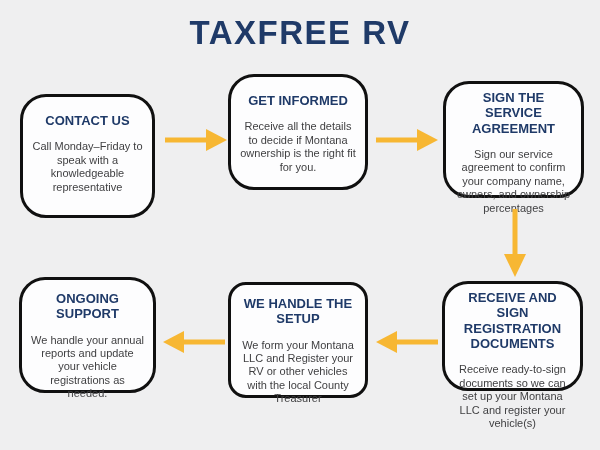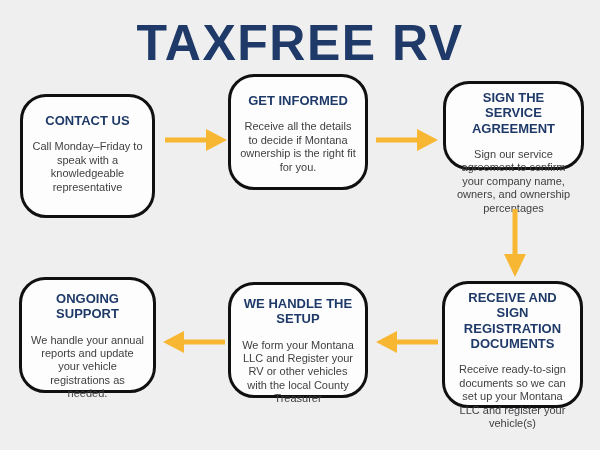--- a/index.html
+++ b/index.html
@@ -4,21 +4,21 @@
 <style>
   html,body { margin:0; padding:0; }
   .canvas {
     position:relative; width:600px; height:450px;
     background: var(--page_bg, #efeff0);
     font-family: "Liberation Sans", sans-serif;
     overflow:hidden;
   }
   .title {
     position:absolute; top:14px; left:0; width:100%;
-    text-align:center; font-size:50px; font-weight:bold;
+    text-align:center; font-size:33px; font-weight:bold;
     letter-spacing:1.5px; color: var(--navy, #1f3a68);
     margin:0;
   }
   .box {
     position:absolute; box-sizing:border-box;
     background: var(--box_bg, #fdfdfe);
     border:3px solid var(--box_border, #101010);
     border-radius:26px;
     text-align:center; padding:16px 8px 8px;
   }
@@ -27,23 +27,23 @@
     font-weight:bold; font-size:13px; line-height:1.18;
     margin:0 auto 3px; max-width:122px;
   }
   .box .bd {
     color: var(--body_text, #3f3f41);
     font-size:11px; line-height:1.22;
     margin:12px auto; max-width:120px;
   }
   .b1 { left:20px;  top:94px;  width:135px; height:124px; }
   .b2 { left:228px; top:74px;  width:140px; height:116px; }
-  .b3 { left:443px; top:81px;  width:141px; height:89px; padding-top:6px; }
-  .b4 { left:442px; top:281px; width:141px; height:127px; padding-top:6px; }
-  .b5 { left:228px; top:282px; width:140px; height:116px; padding-top:11px; }
+  .b3 { left:443px; top:81px;  width:141px; height:117px; padding-top:6px; }
+  .b4 { left:442px; top:281px; width:141px; height:110px; padding-top:6px; }
+  .b5 { left:228px; top:282px; width:140px; height:116px; padding-top:11px;border-radius:18px; }
   .b6 { left:19px;  top:277px; width:137px; height:116px; padding-top:11px; }
   .arrow { position:absolute; }
   .a1    { left:165px; top:128px; }
   .a2    { left:376px; top:128px; }
   .adown { left:503px; top:209px; }
   .a3    { left:376px; top:330px; }
   .a4    { left:163px; top:330px; }
   .arrow-shape { fill: var(--arrow, #f7b733); }
 </style>
 </head>

